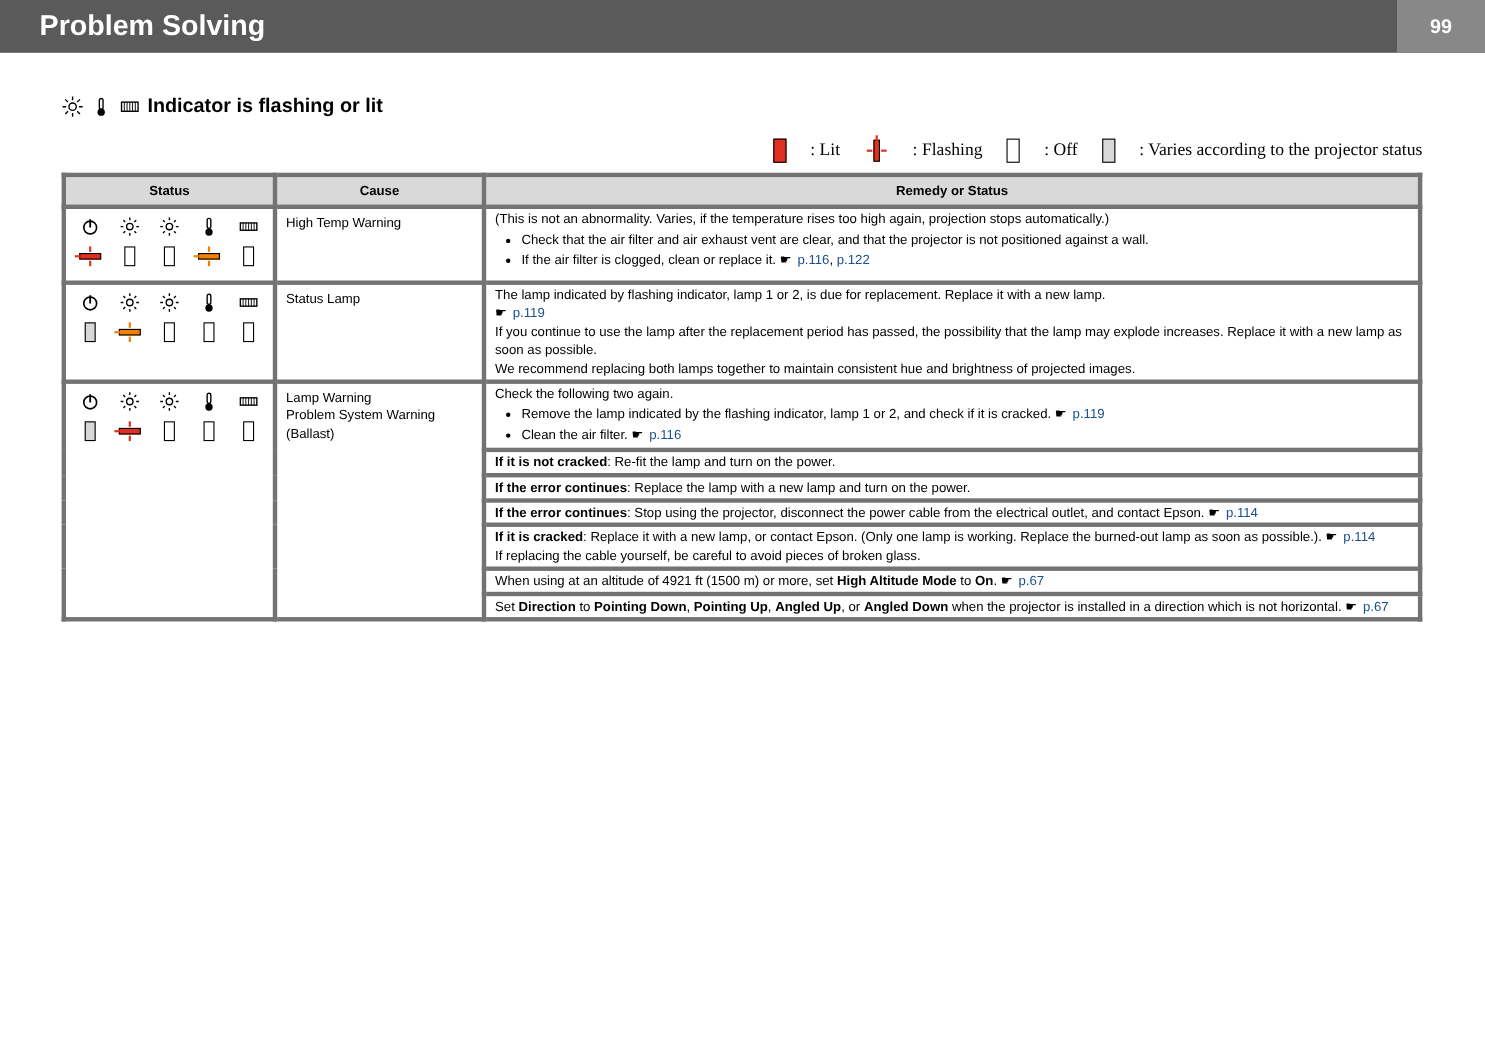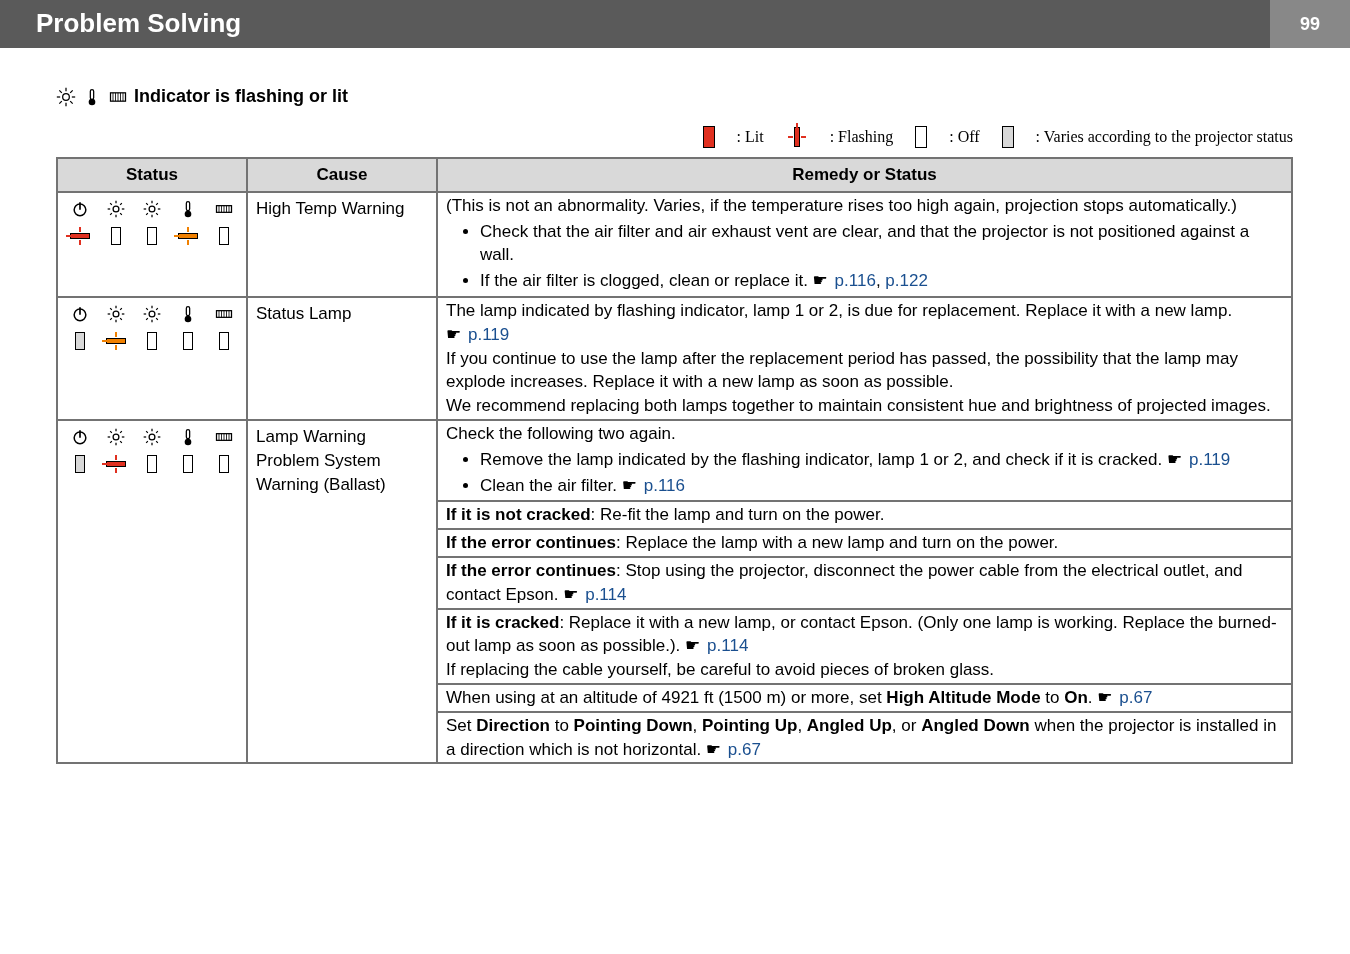--- a/index.html
+++ b/index.html
@@ -107,37 +107,37 @@
   .flash-icon-h.orange .ray { background: var(--flash-orange); }
   .flash-icon-h .r1 { left: 11px; top: 2px; width: 2px; height: 5px; }
   .flash-icon-h .r2 { left: 11px; top: 15px; width: 2px; height: 5px; }
   .flash-icon-h .r3 { left: -2px; top: 10px; width: 5px; height: 2px; }
 
   table.status {
     width: 100%;
     border-collapse: collapse;
   }
   table.status th, table.status td {
-    border: 2px solid #737373;
+    border: 4px solid #737373;
     padding: 1px 8px;
     vertical-align: top;
     text-align: left;
-    font-size: 17px;
+    font-size: 12px;
     line-height: 1.4;
   }
   table.status th {
     background: var(--table-header-bg);
     text-align: center;
     font-weight: bold;
     padding: 4px 8px;
   }
   table.status td.status-cell { width: 180px; padding: 6px 8px; }
   table.status td.cause-cell { width: 190px; padding: 4px 8px; }
   table.status td ul { margin: 0; padding-left: 18px; }
-  table.status td li { margin: 2px 16px; }
+  table.status td li { margin: 2px 6px; }
 
   .status-icons {
     display: grid;
     grid-template-columns: repeat(5, 28px);
     gap: 6px 8px;
     align-items: center;
     justify-items: center;
   }
 
   .svg-ico { width: 20px; height: 20px; display: block; }

